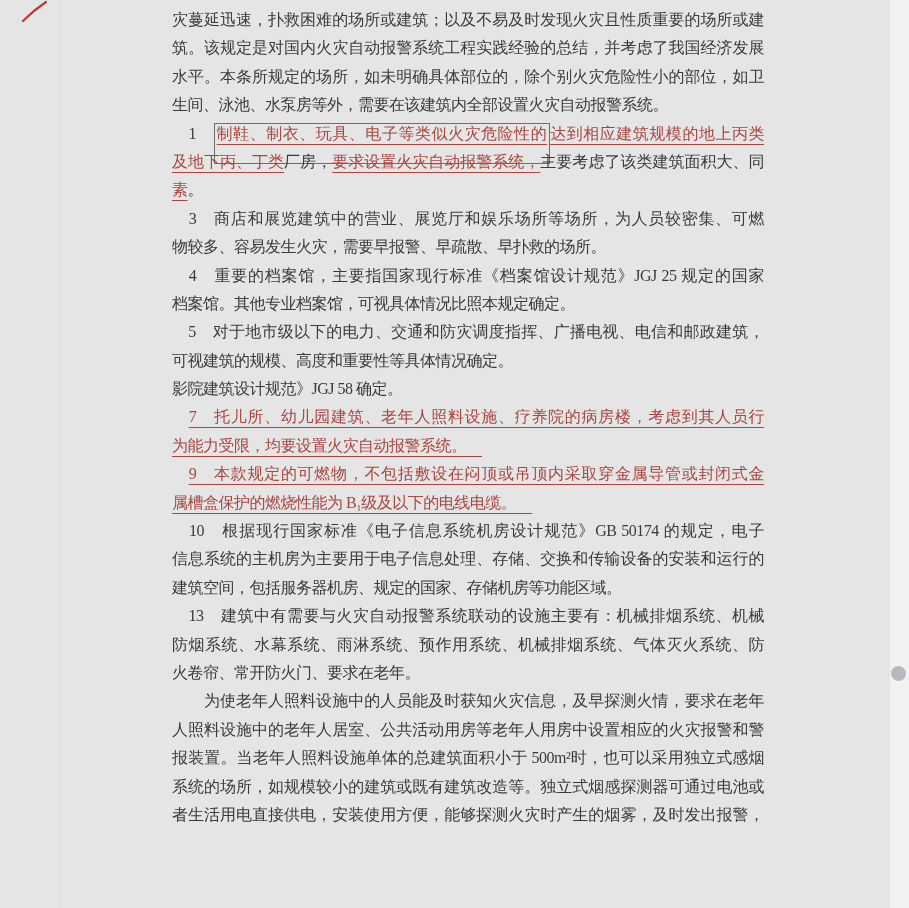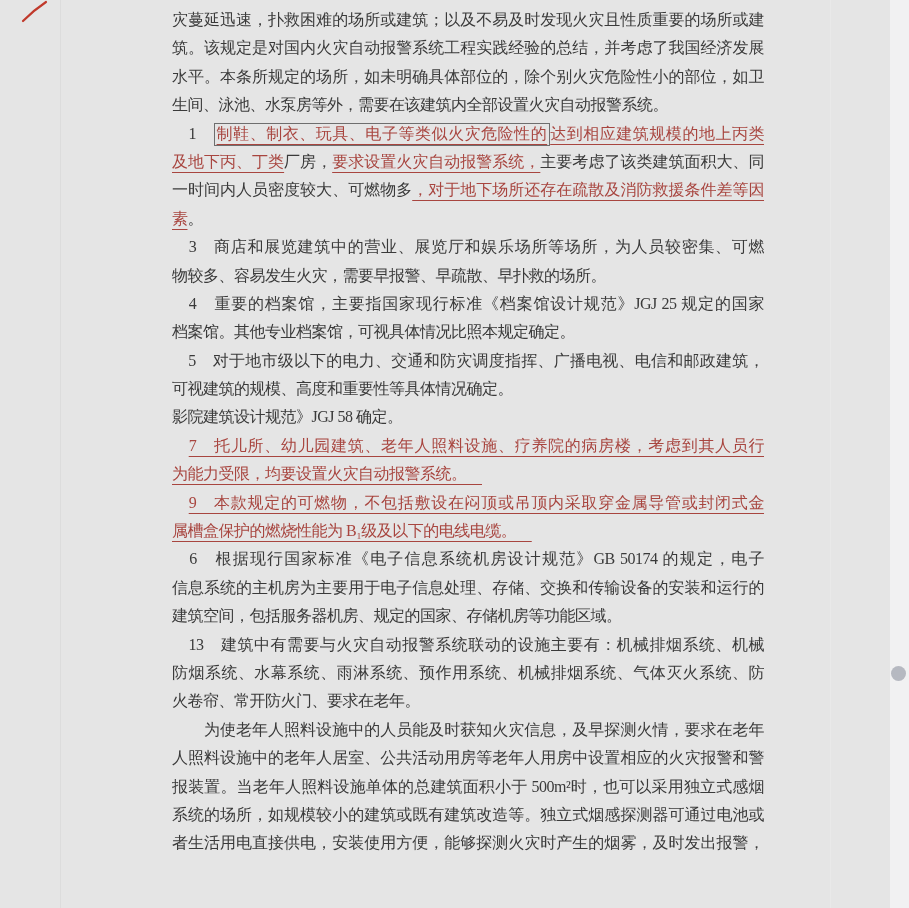--- a/index.html
+++ b/index.html
@@ -56,21 +56,21 @@
   .seg-b { color: var(--ink, #3a3a3a); }
   .seg-r, .seg-rx {
     color: var(--red, #a8453f);
     text-decoration: underline;
     text-decoration-color: var(--red, #a8453f);
     text-decoration-thickness: 1px;
     text-underline-offset: 4.5px;
   }
   .seg-rx {
     border: 1px solid #6e6e6e;
-    padding: 1px 2px 3px 2px;
+    padding: 1px 2px 21px 2px;
   }
 </style>
 </head>
 <body>
 
 <div id="viewport">
 
   <svg class="pen-mark" viewBox="0 0 30 24" width="30" height="24" aria-hidden="true">
     <path d="M27,2 C21,6 13,12 4,21" fill="none" stroke="#c0392b" stroke-width="2.2" stroke-linecap="round"></path>
   </svg>
@@ -78,34 +78,33 @@
   <div class="edge-line left"></div>
   <div class="edge-line right"></div>
 
   <div id="text-column">
       <div class="line"><span class="seg-b">灾蔓延迅速，扑救困难的场所或建筑；以及不易及时发现火灾且性质重要的场所或建</span></div>
       <div class="line"><span class="seg-b">筑。该规定是对国内火灾自动报警系统工程实践经验的总结，并考虑了我国经济发展</span></div>
       <div class="line"><span class="seg-b">水平。本条所规定的场所，如未明确具体部位的，除个别火灾危险性小的部位，如卫</span></div>
       <div class="line end"><span class="seg-b">生间、泳池、水泵房等外，需要在该建筑内全部设置火灾自动报警系统。</span></div>
       <div class="line"><span class="seg-b">　1　</span><span class="seg-rx" style="border-color: rgb(110, 110, 110);">制鞋、制衣、玩具、电子等类似火灾危险性的</span><span class="seg-r">达到相应建筑规模的地上丙类</span></div>
       <div class="line"><span class="seg-r">及地下丙、丁类</span><span class="seg-b">厂房，</span><span class="seg-r">要求设置火灾自动报警系统，</span><span class="seg-b">主要考虑了该类建筑面积大、同</span></div>
-      <div class="line"><span class="seg-b">一时间内人员密度较大、可燃物多</span><span class="seg-r">，对于地下场所还存在疏散及消防救援条件差等因</span></div>
       <div class="line end"><span class="seg-r">素</span><span class="seg-b">。</span></div>
       <div class="line"><span class="seg-b">　3　商店和展览建筑中的营业、展览厅和娱乐场所等场所，为人员较密集、可燃</span></div>
       <div class="line end"><span class="seg-b">物较多、容易发生火灾，需要早报警、早疏散、早扑救的场所。</span></div>
       <div class="line"><span class="seg-b">　4　重要的档案馆，主要指国家现行标准《档案馆设计规范》JGJ 25 规定的国家</span></div>
       <div class="line end"><span class="seg-b">档案馆。其他专业档案馆，可视具体情况比照本规定确定。</span></div>
       <div class="line"><span class="seg-b">　5　对于地市级以下的电力、交通和防灾调度指挥、广播电视、电信和邮政建筑，</span></div>
       <div class="line end"><span class="seg-b">可视建筑的规模、高度和重要性等具体情况确定。</span></div>
       <div class="line end"><span class="seg-b">影院建筑设计规范》JGJ 58 确定。</span></div>
       <div class="line"><span class="seg-b">　</span><span class="seg-r">7　托儿所、幼儿园建筑、老年人照料设施、疗养院的病房楼，考虑到其人员行</span></div>
       <div class="line end"><span class="seg-r">为能力受限，均要设置火灾自动报警系统。　</span></div>
       <div class="line"><span class="seg-b">　</span><span class="seg-r">9　本款规定的可燃物，不包括敷设在闷顶或吊顶内采取穿金属导管或封闭式金</span></div>
       <div class="line end"><span class="seg-r">属槽盒保护的燃烧性能为 B₁级及以下的电线电缆。　</span></div>
-      <div class="line"><span class="seg-b">　6　根据现行国家标准《电子信息系统机房设计规范》GB 50174 的规定，电子</span></div>
+      <div class="line"><span class="seg-b">　10　根据现行国家标准《电子信息系统机房设计规范》GB 50174 的规定，电子</span></div>
       <div class="line"><span class="seg-b">信息系统的主机房为主要用于电子信息处理、存储、交换和传输设备的安装和运行的</span></div>
       <div class="line end"><span class="seg-b">建筑空间，包括服务器机房、规定的国家、存储机房等功能区域。</span></div>
       <div class="line"><span class="seg-b">　13　建筑中有需要与火灾自动报警系统联动的设施主要有：机械排烟系统、机械</span></div>
       <div class="line"><span class="seg-b">防烟系统、水幕系统、雨淋系统、预作用系统、机械排烟系统、气体灭火系统、防</span></div>
       <div class="line end"><span class="seg-b">火卷帘、常开防火门、要求在老年。</span></div>
       <div class="line"><span class="seg-b">　　为使老年人照料设施中的人员能及时获知火灾信息，及早探测火情，要求在老年</span></div>
       <div class="line"><span class="seg-b">人照料设施中的老年人居室、公共活动用房等老年人用房中设置相应的火灾报警和警</span></div>
       <div class="line"><span class="seg-b">报装置。当老年人照料设施单体的总建筑面积小于 500m²时，也可以采用独立式感烟</span></div>
       <div class="line"><span class="seg-b">系统的场所，如规模较小的建筑或既有建筑改造等。独立式烟感探测器可通过电池或</span></div>
       <div class="line"><span class="seg-b">者生活用电直接供电，安装使用方便，能够探测火灾时产生的烟雾，及时发出报警，</span></div>

